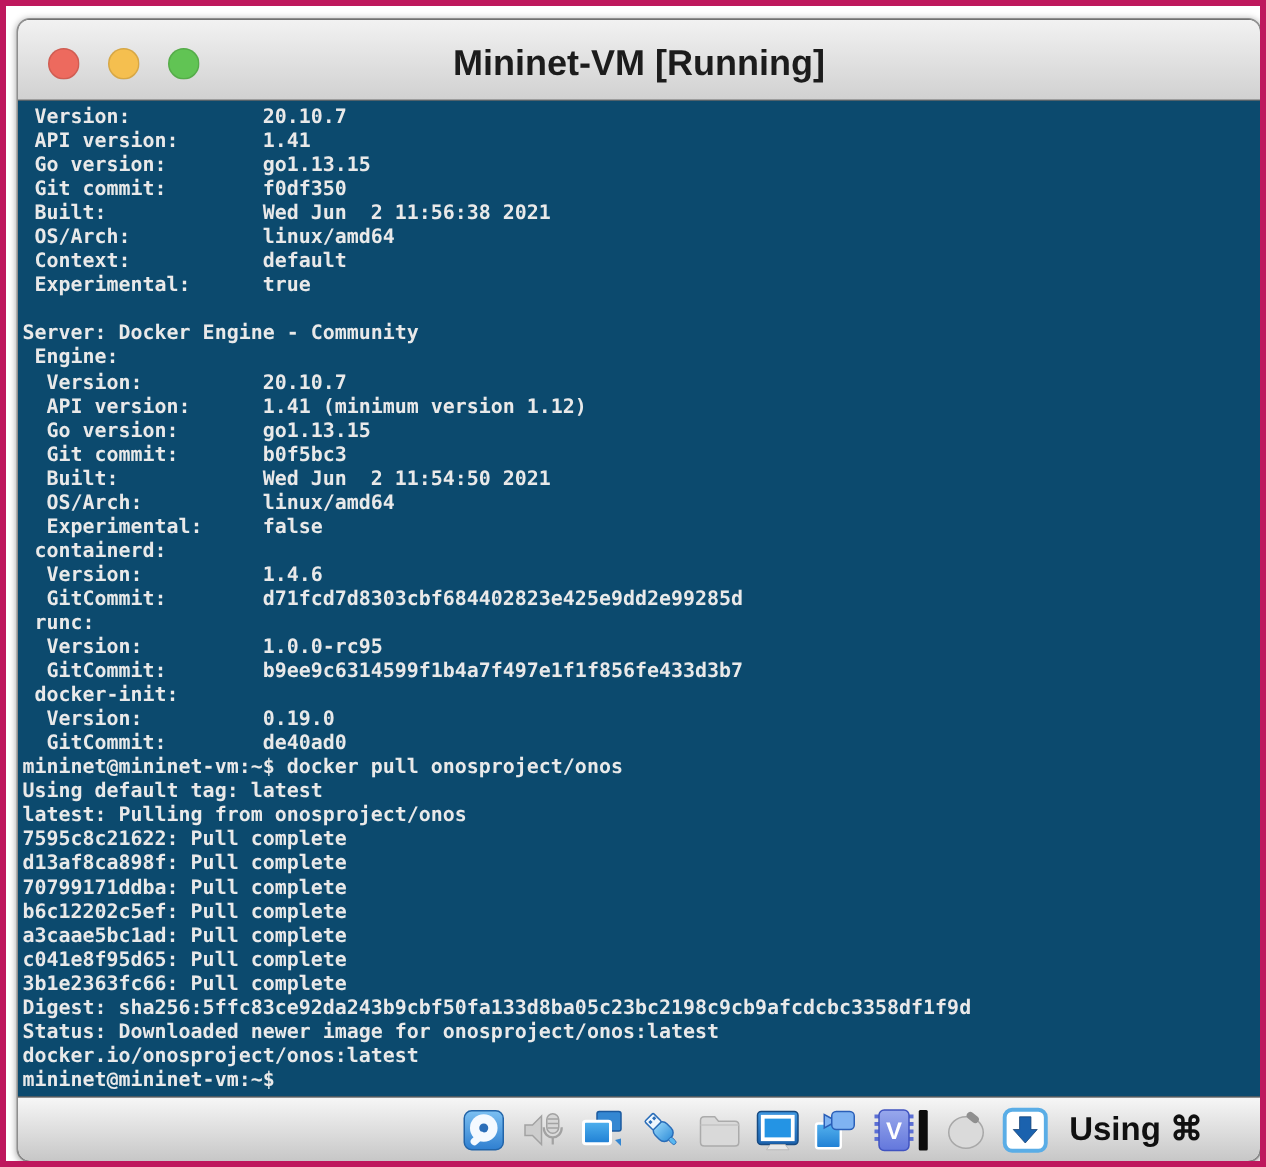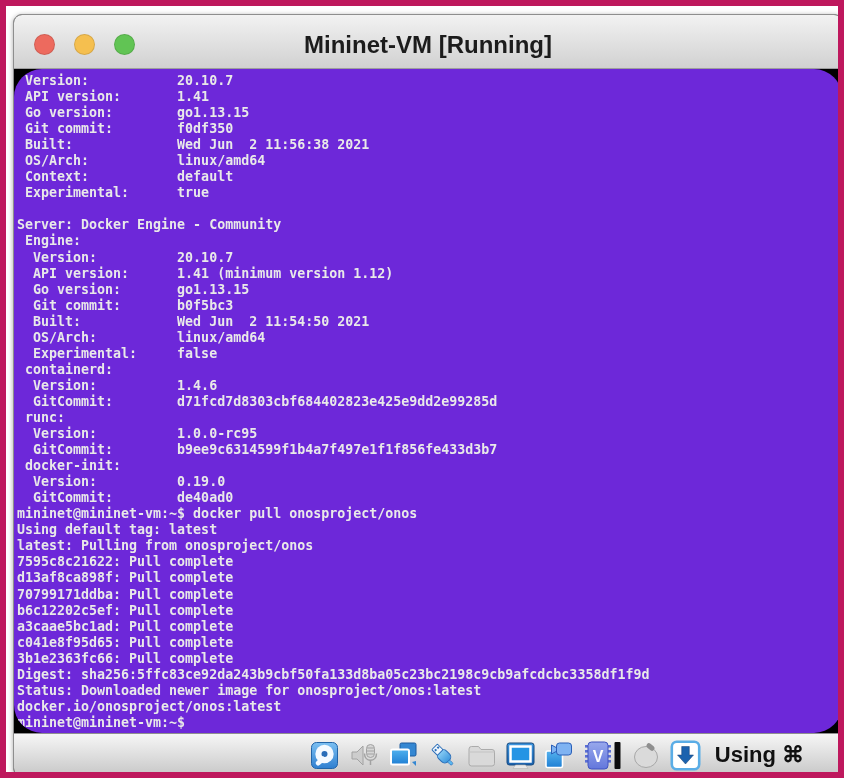--- a/index.html
+++ b/index.html
@@ -1,26 +1,26 @@
 <!DOCTYPE html>
 <html><head>
 <meta charset="utf-8">
 <style>
   html,body{margin:0;padding:0;background:#fff;}
-  .frame{width:844px;height:778px;box-sizing:border-box;background:#fff;border:6px solid #be185d;position:relative;overflow:hidden;}
+  .frame{width:844px;height:778px;box-sizing:border-box;background:#fff;border:4px solid #be185d;position:relative;overflow:hidden;}
   .vmwindow{position:absolute;left:7px;top:8px;width:828px;height:761px;border-radius:9px;
     border:1px solid #8e8e8e;box-shadow:0 1px 5px rgba(0,0,0,.35);
     display:flex;flex-direction:column;overflow:hidden;background:#000;}
   .titlebar{flex:0 0 53px;background:linear-gradient(#f2f2f2,#d1d1d1);
     border-bottom:1px solid #9e9e9e;position:relative;display:flex;align-items:center;}
   .traffic{display:flex;gap:19px;padding-left:20px;margin-top:5px;z-index:2;}
   .light{width:21px;height:21px;border-radius:50%;border:1px solid rgba(0,0,0,.12);box-sizing:border-box;padding:0;}
   .title{position:absolute;left:0;right:0;top:0;height:100%;display:flex;align-items:center;justify-content:center;
     font-family:"Liberation Sans",sans-serif;font-weight:bold;font-size:24px;color:#1c1c1c;padding-top:6px;box-sizing:border-box;}
-  .terminal{flex:1 1 auto;background:#6d28d9;padding:4px 2px 0 3px;overflow:hidden;cursor:text;border-radius:28px;}
+  .terminal{flex:1 1 auto;background:#0c4a6e;padding:4px 2px 0 3px;overflow:hidden;cursor:text;}
   .terminal pre{margin:0;font-family:"DejaVu Sans Mono",monospace;font-weight:bold;
     font-size:13.3px;line-height:16.05px;color:#e9e9e9;letter-spacing:0;}
   .statusbar{flex:0 0 42px;background:linear-gradient(#f6f6f6,#c7c7c7);border-top:1px solid #8f8f8f;
     display:flex;align-items:center;justify-content:flex-end;gap:8px;padding-right:38px;}
   .sicon{width:31px;height:31px;display:block;}
   .sicon-wide{width:40px;height:31px;display:block;}
   .hostkey{font-family:"Liberation Sans",sans-serif;font-weight:bold;font-size:22px;color:#101010;margin-left:6px;white-space:nowrap;}
   .iconbtn{background:none;border:none;padding:0;margin:0;line-height:0;}
 </style>
 </head>

